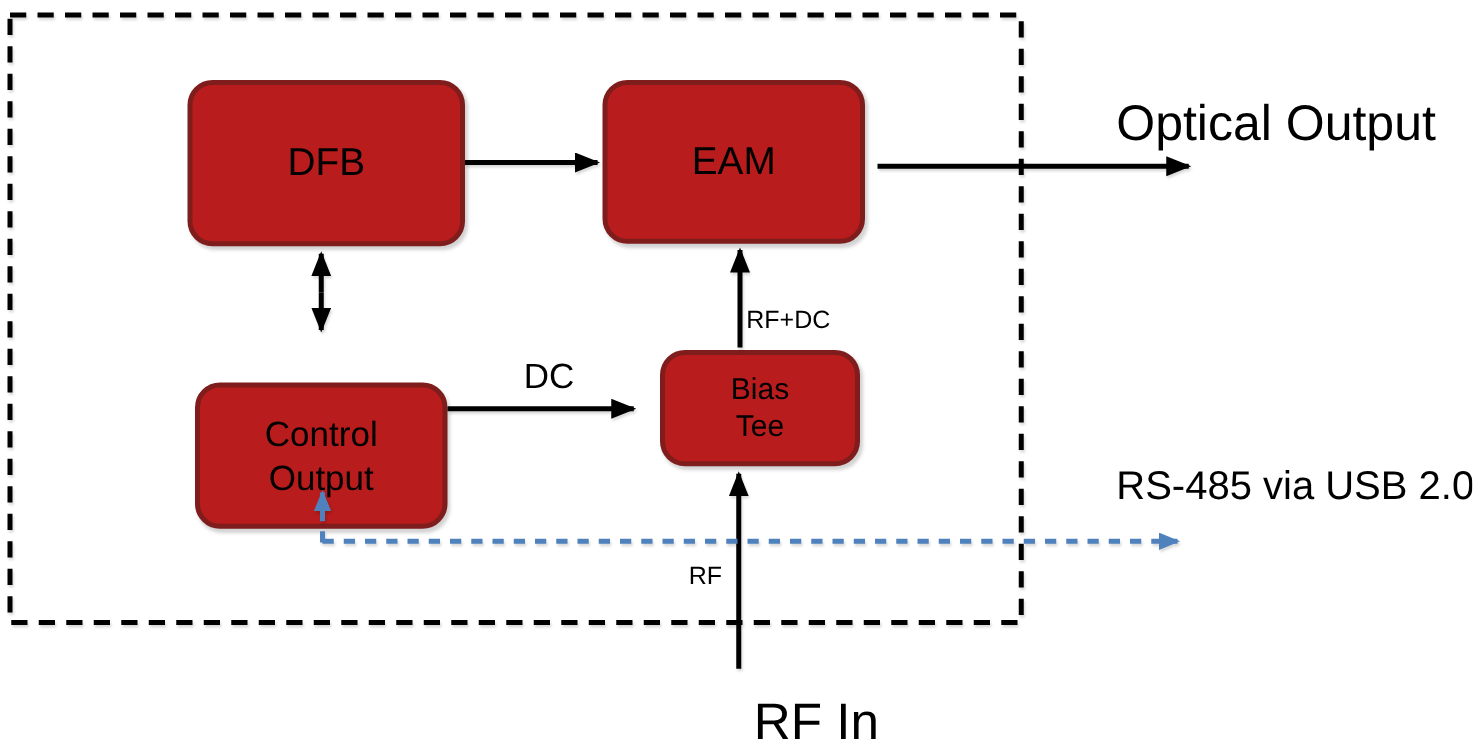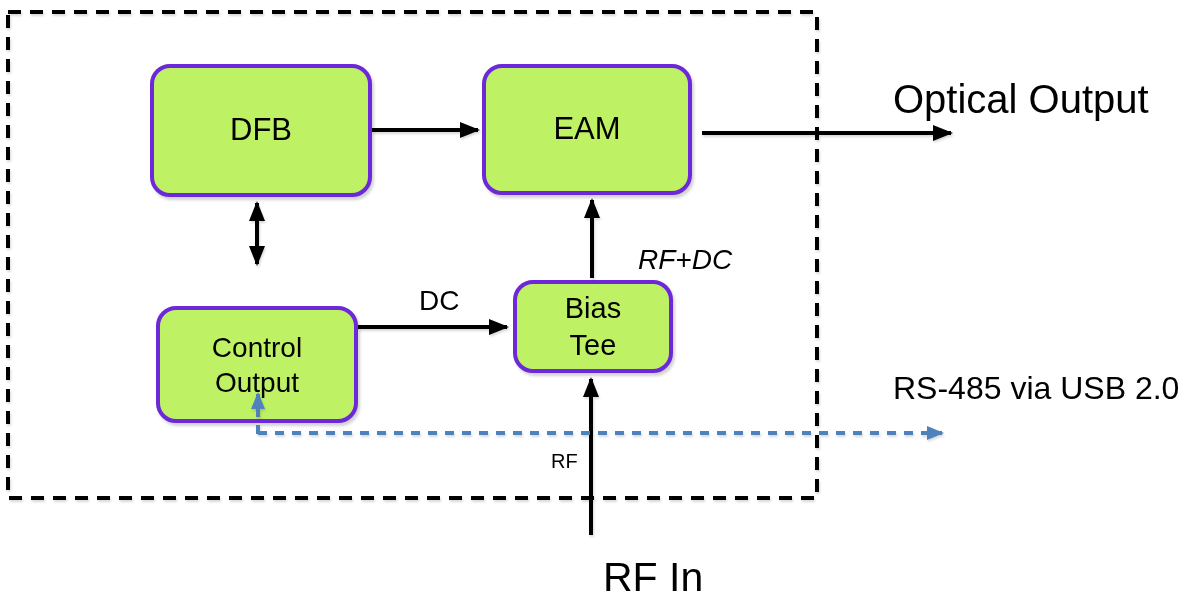--- a/index.html
+++ b/index.html
@@ -21,44 +21,44 @@
     left: 0;
     top: 0;
     width: 1178px;
     height: 595px;
     pointer-events: none;
     filter: drop-shadow(1px 2px 1px rgba(0,0,0,0.15));
   }
   .block {
     position: absolute;
     box-sizing: border-box;
-    background: #bef264;
-    border: 4px solid #6d28d9;
+    background: #b91c1c;
+    border: 4px solid #7f1d1d;
     border-radius: 20px;
     display: flex;
     flex-direction: column;
     align-items: center;
     justify-content: center;
     text-align: center;
     box-shadow: 2px 3px 3px rgba(0,0,0,0.18);
     line-height: 1.25;
   }
   .block-dfb     { left: 150px; top: 64px;  width: 222px; height: 133px; font-size: 31px; }
   .block-eam     { left: 482px; top: 64px;  width: 210px; height: 131px; font-size: 31px; }
   .block-control { left: 156px; top: 270px; width: 202px; height: 117px; font-size: 28px; margin-top: 36px; }
-  .block-bias    { left: 513px; top: 280px; width: 160px; height: 93px;  font-size: 29px; }
+  .block-bias    { left: 528px; top: 280px; width: 160px; height: 93px;  font-size: 24px; }
   .lbl {
     position: absolute;
     white-space: nowrap;
     line-height: 1.1;
   }
   .lbl-optical { left: 893px; top: 77px;  font-size: 40px; }
   .lbl-rs485   { left: 893px; top: 371px; font-size: 32px; }
   .lbl-dc      { left: 419px; top: 286px; font-size: 28px; }
-  .lbl-rfdc    { left: 638px; top: 245px; font-size: 28px; font-style: italic; }
+  .lbl-rfdc    { left: 597px; top: 245px; font-size: 20px; }
   .lbl-rf      { left: 551px; top: 450px; font-size: 20px; }
   .lbl-rfin    { left: 583px; top: 555px; font-size: 41px; margin-left: 20px; }
 </style>
 </head>
 <body>
 
 <div class="canvas">
 
   <div class="block block-dfb">
     <span>DFB</span>

